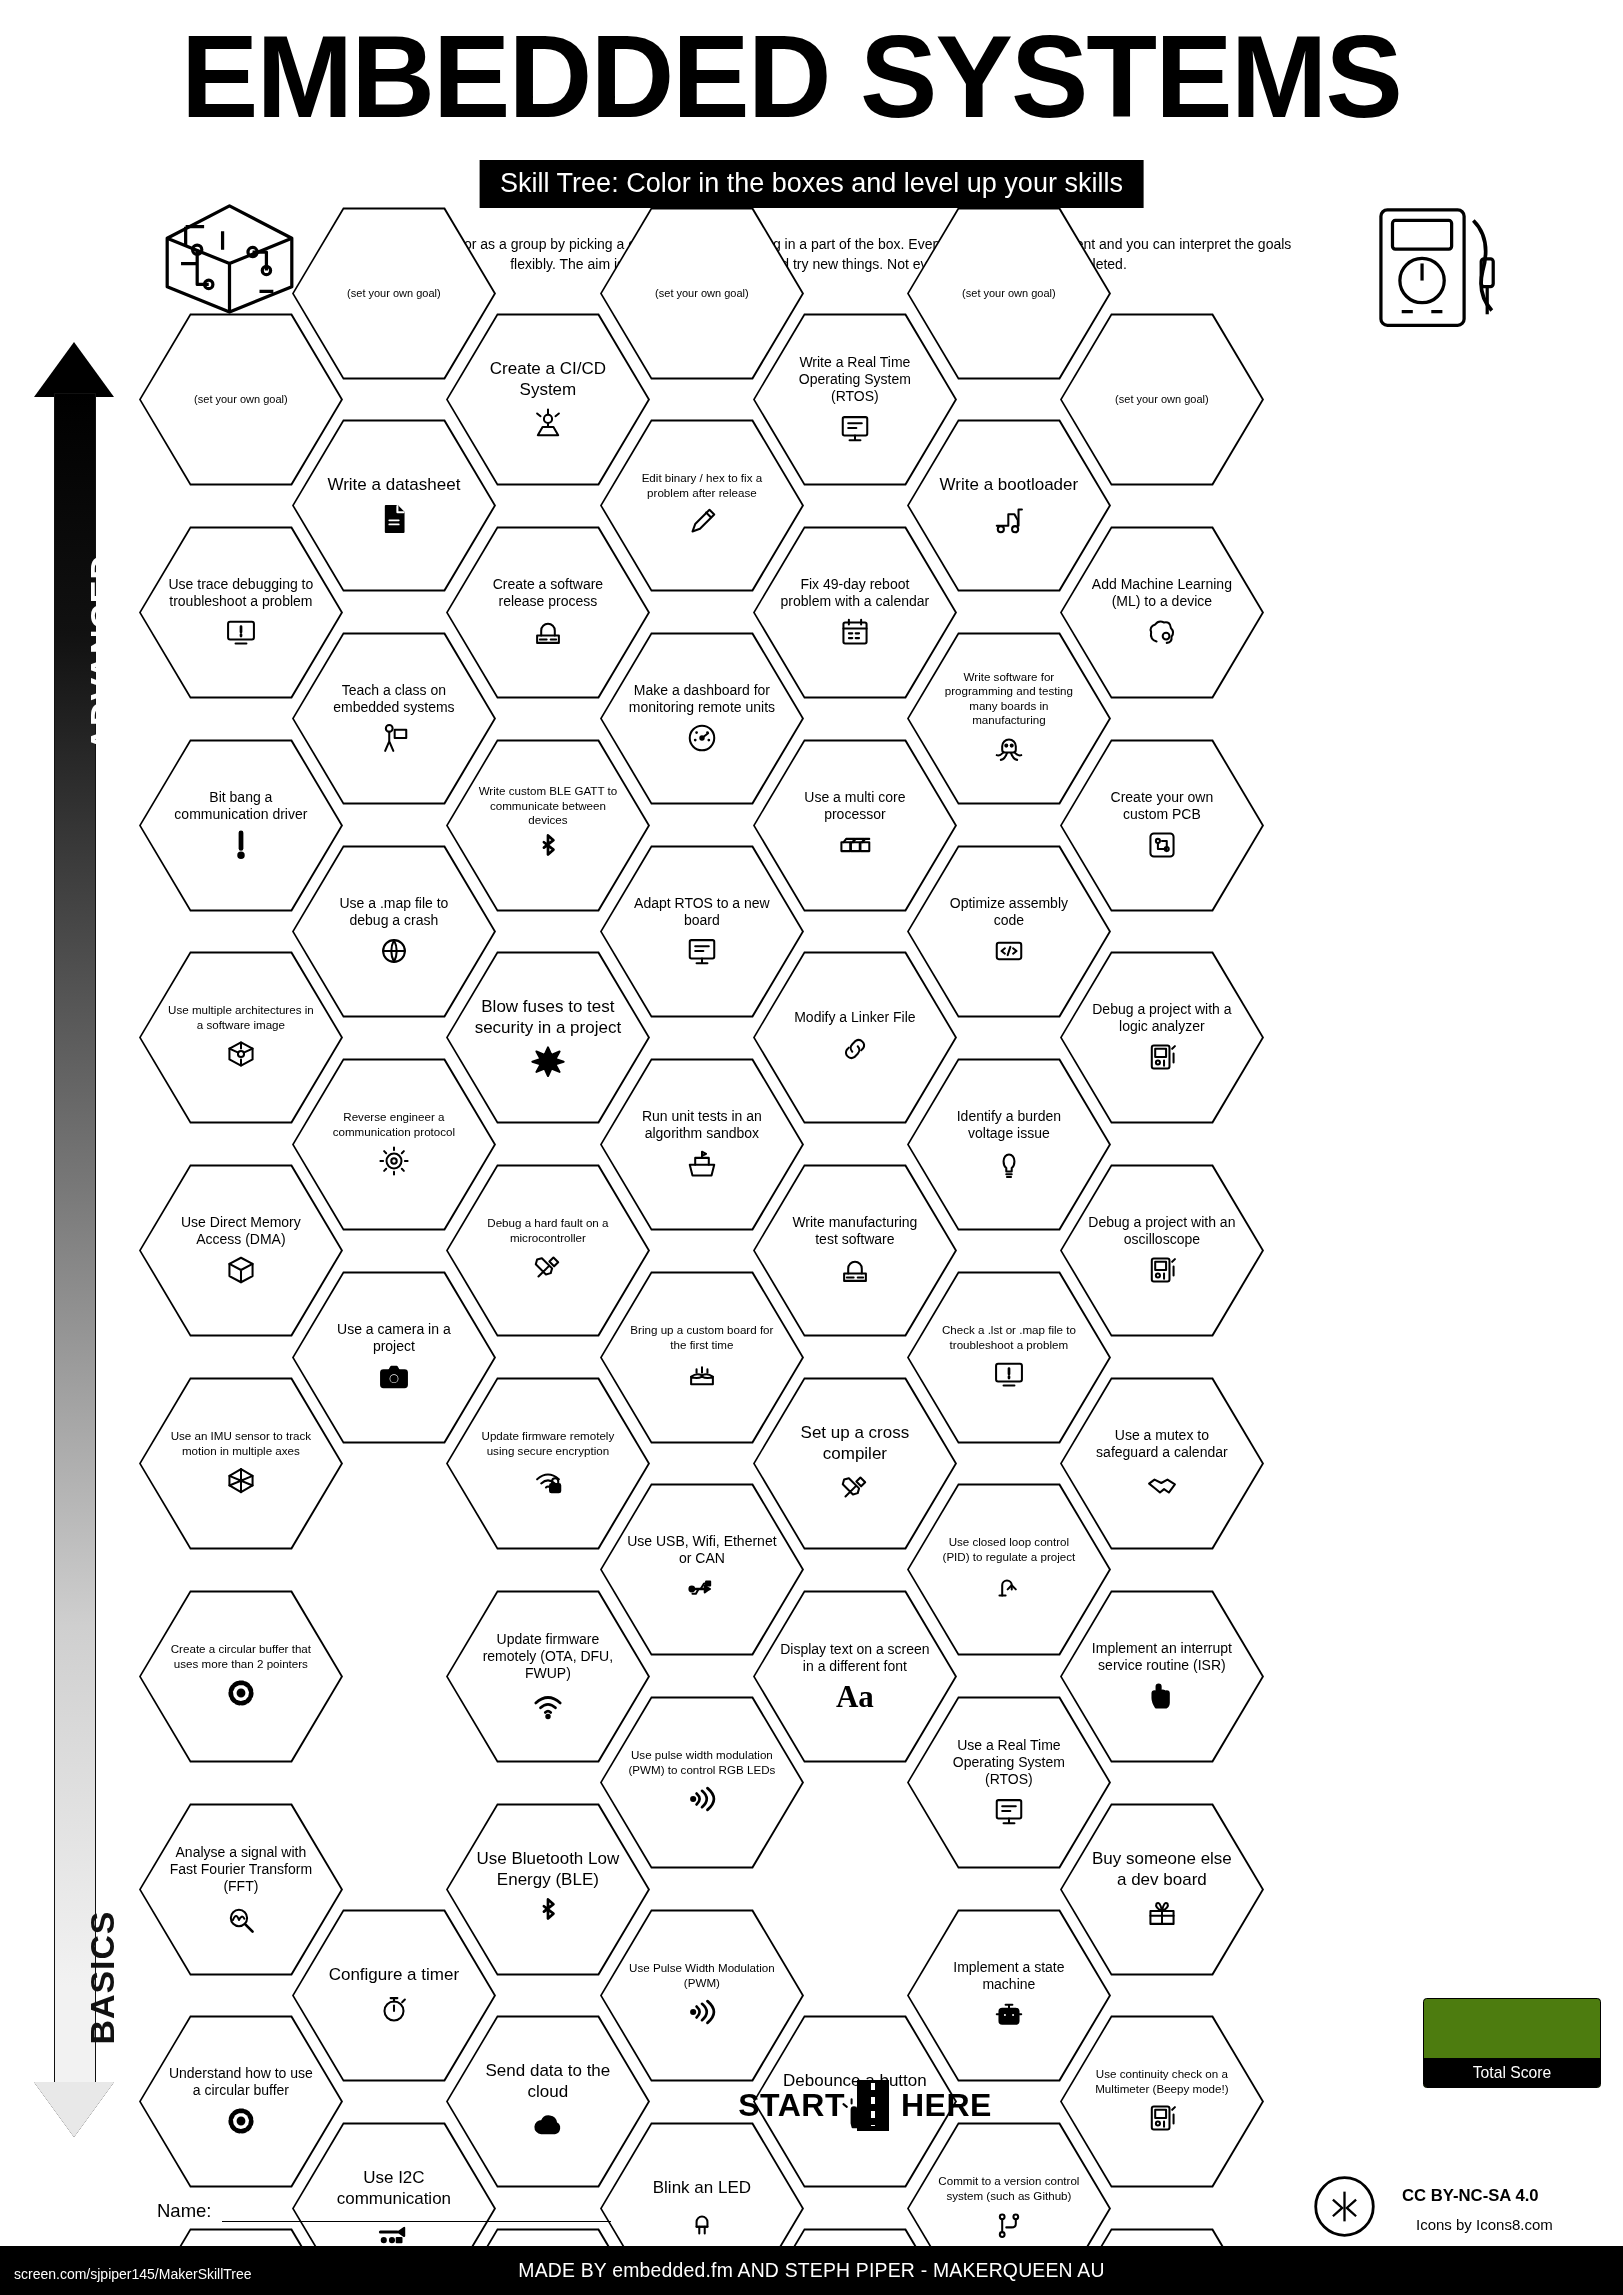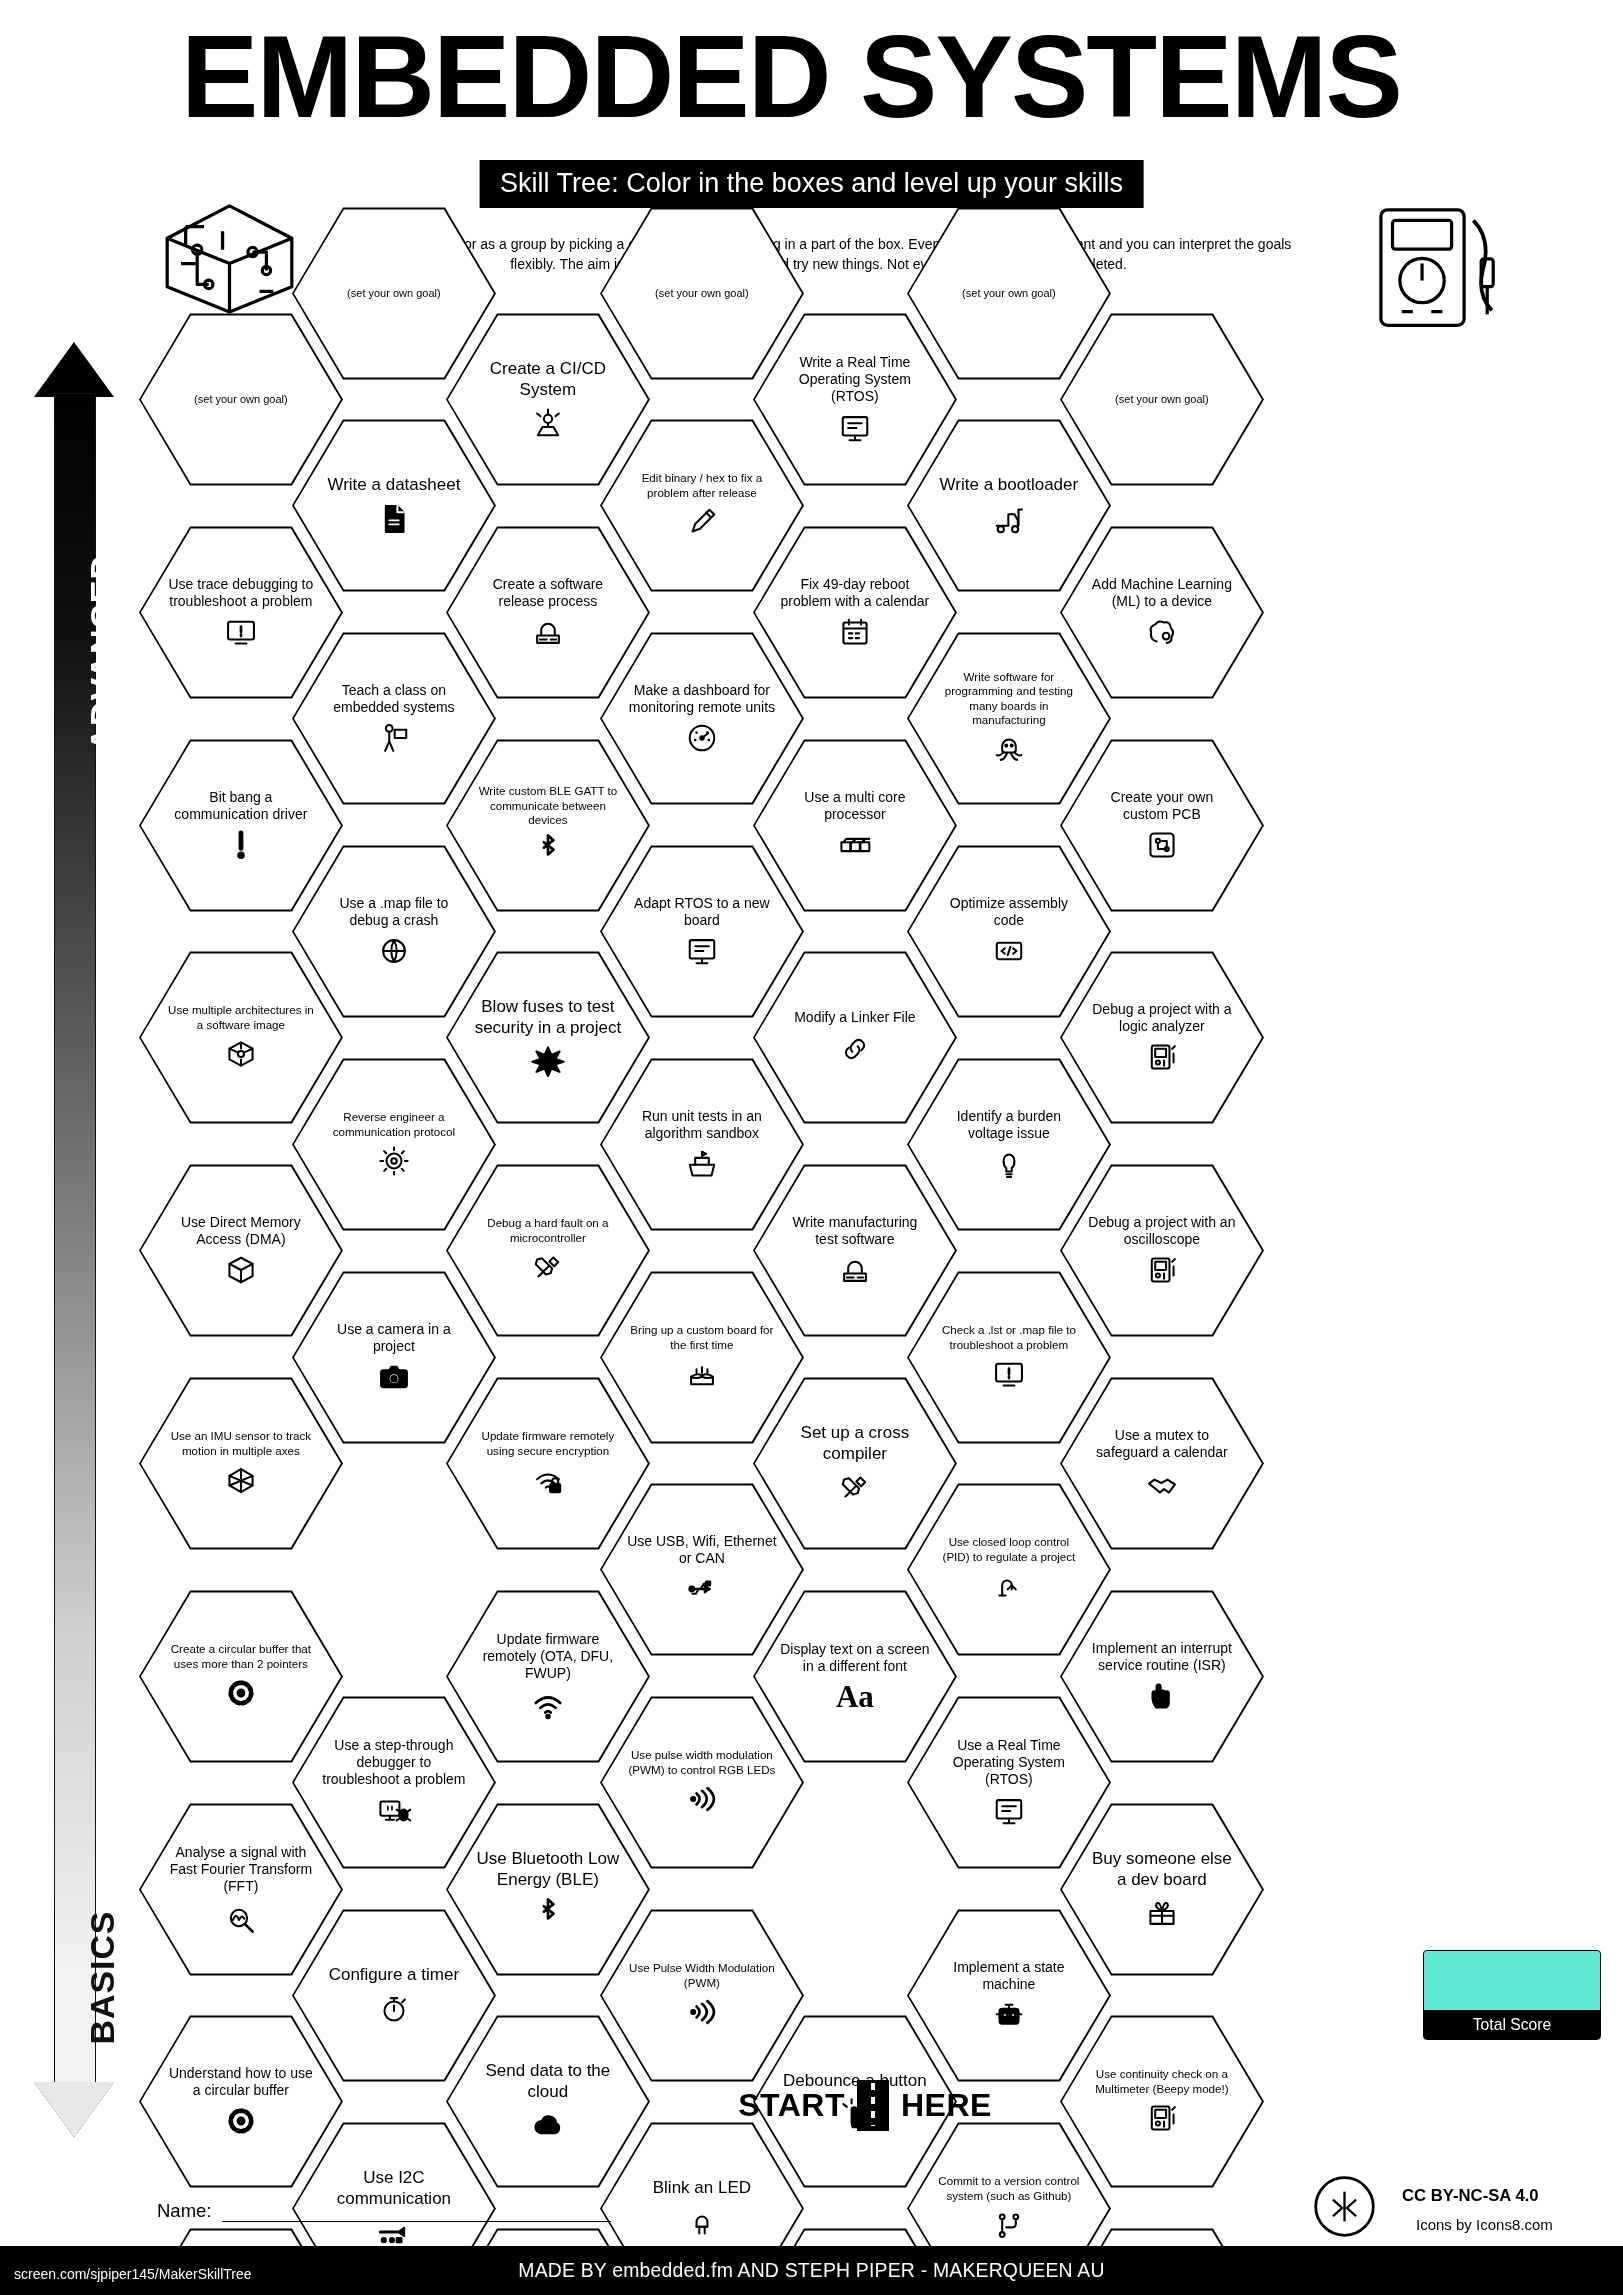--- a/index.html
+++ b/index.html
@@ -92,22 +92,22 @@
     display:flex;align-items:center;justify-content:center;gap:12px;
     font-size:32px;font-weight:bold;letter-spacing:0.5px;
   }
   #road{width:32px;height:51px;background:#000;position:relative;}
   #road:before{
     content:"";position:absolute;left:14.3px;top:3.7px;width:3.7px;height:43px;
     background:repeating-linear-gradient(to bottom,#fff 0 7.4px,#000 7.4px 14px);
   }
   
   #score-box{
-    position:absolute;left:1423px;top:1950px;width:176px;height:88px;
-    border:1.9px solid #000;border-radius:3.7px;overflow:hidden;background:#5eead4;
+    position:absolute;left:1423px;top:1998px;width:176px;height:88px;
+    border:1.9px solid #000;border-radius:3.7px;overflow:hidden;background:#4d7c0f;
   }
   #score-total{
     position:absolute;left:0;bottom:0;width:176px;height:29px;background:#000;
     color:#fff;display:flex;align-items:center;justify-content:center;font-size:15.7px;
   }
   #tile-point{
     position:absolute;left:1443px;top:2022px;font-size:14px;
   }
   
   #name-line{
@@ -697,34 +697,20 @@
     <div class="hex" style="left: 1060px; top: 1587px;">
       <div class="hex-inner">
         <div class="hex-label">Implement an interrupt service routine (ISR)</div>
         <div class="hex-icon">
           <svg viewBox="0 0 100 100" width="34" height="34" fill="none" stroke="#000" stroke-width="6" stroke-linejoin="round" stroke-linecap="round">
             <path d="M32 84 q-10 -16 -10 -28 v-14 a6 6 0 0 1 12 0 v-20 a6 6 0 0 1 12 0 v18 a6 6 0 0 1 12 0 v2 a6 6 0 0 1 12 0 v28 q0 10 -8 14z" fill="#000"></path>
           </svg>
         </div>
       </div>
     </div>
-    <div class="hex" style="left: 292px; top: 1693px;">
-      <div class="hex-inner">
-        <div class="hex-label">Use a step-through debugger to troubleshoot a problem</div>
-        <div class="hex-icon">
-          <svg viewBox="0 0 100 100" width="34" height="34" fill="none" stroke="#000" stroke-width="6" stroke-linejoin="round" stroke-linecap="round">
-            <rect x="10" y="22" width="56" height="42" rx="5"></rect>
-            <path d="M26 76 h24 M38 64 v12"></path>
-            <path d="M32 36 v10 M44 36 v10" stroke-width="5"></path>
-            <ellipse cx="78" cy="62" rx="12" ry="16" fill="#000"></ellipse>
-            <path d="M66 52 l-8 -6 M90 52 l8 -6 M66 72 l-8 6 M90 72 l8 6"></path>
-          </svg>
-        </div>
-      </div>
-    </div>
     <div class="hex" style="left: 600px; top: 1693px;">
       <div class="hex-inner">
         <div class="hex-label sm">Use pulse width modulation (PWM) to control RGB LEDs</div>
         <div class="hex-icon">
           <svg viewBox="0 0 100 100" width="34" height="34" fill="none" stroke="#000" stroke-width="6" stroke-linejoin="round" stroke-linecap="round">
             <path d="M34 34 q18 16 0 32 M50 26 q28 24 0 48 M66 18 q38 32 0 64" stroke-width="8"></path>
             <circle cx="24" cy="50" r="6" fill="#000"></circle>
           </svg>
         </div>
       </div>

